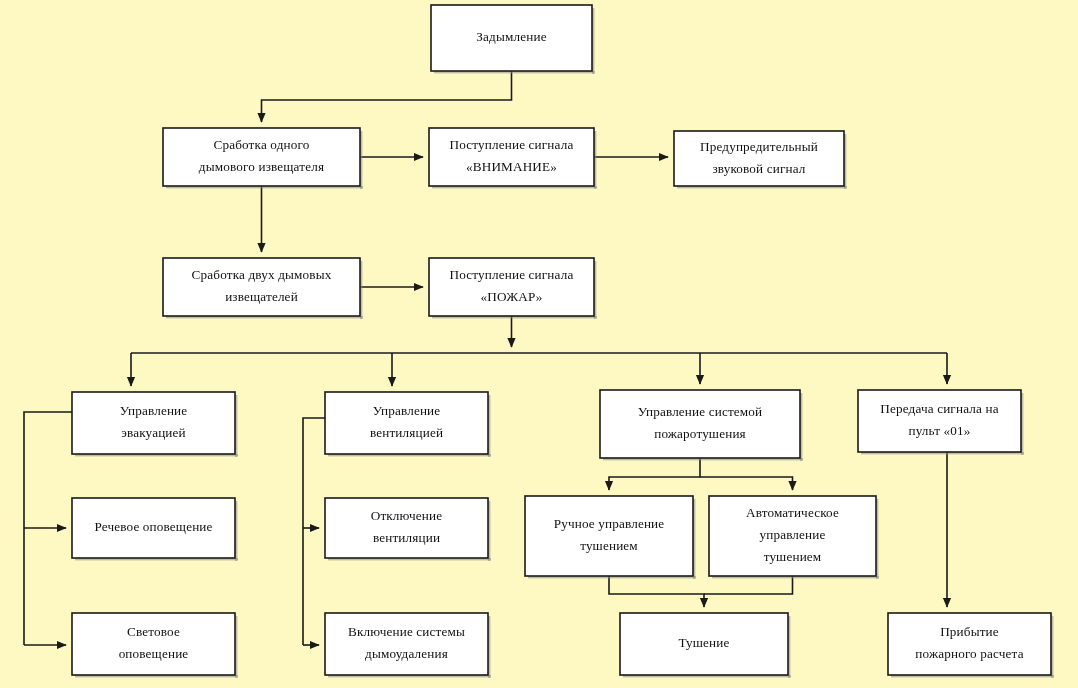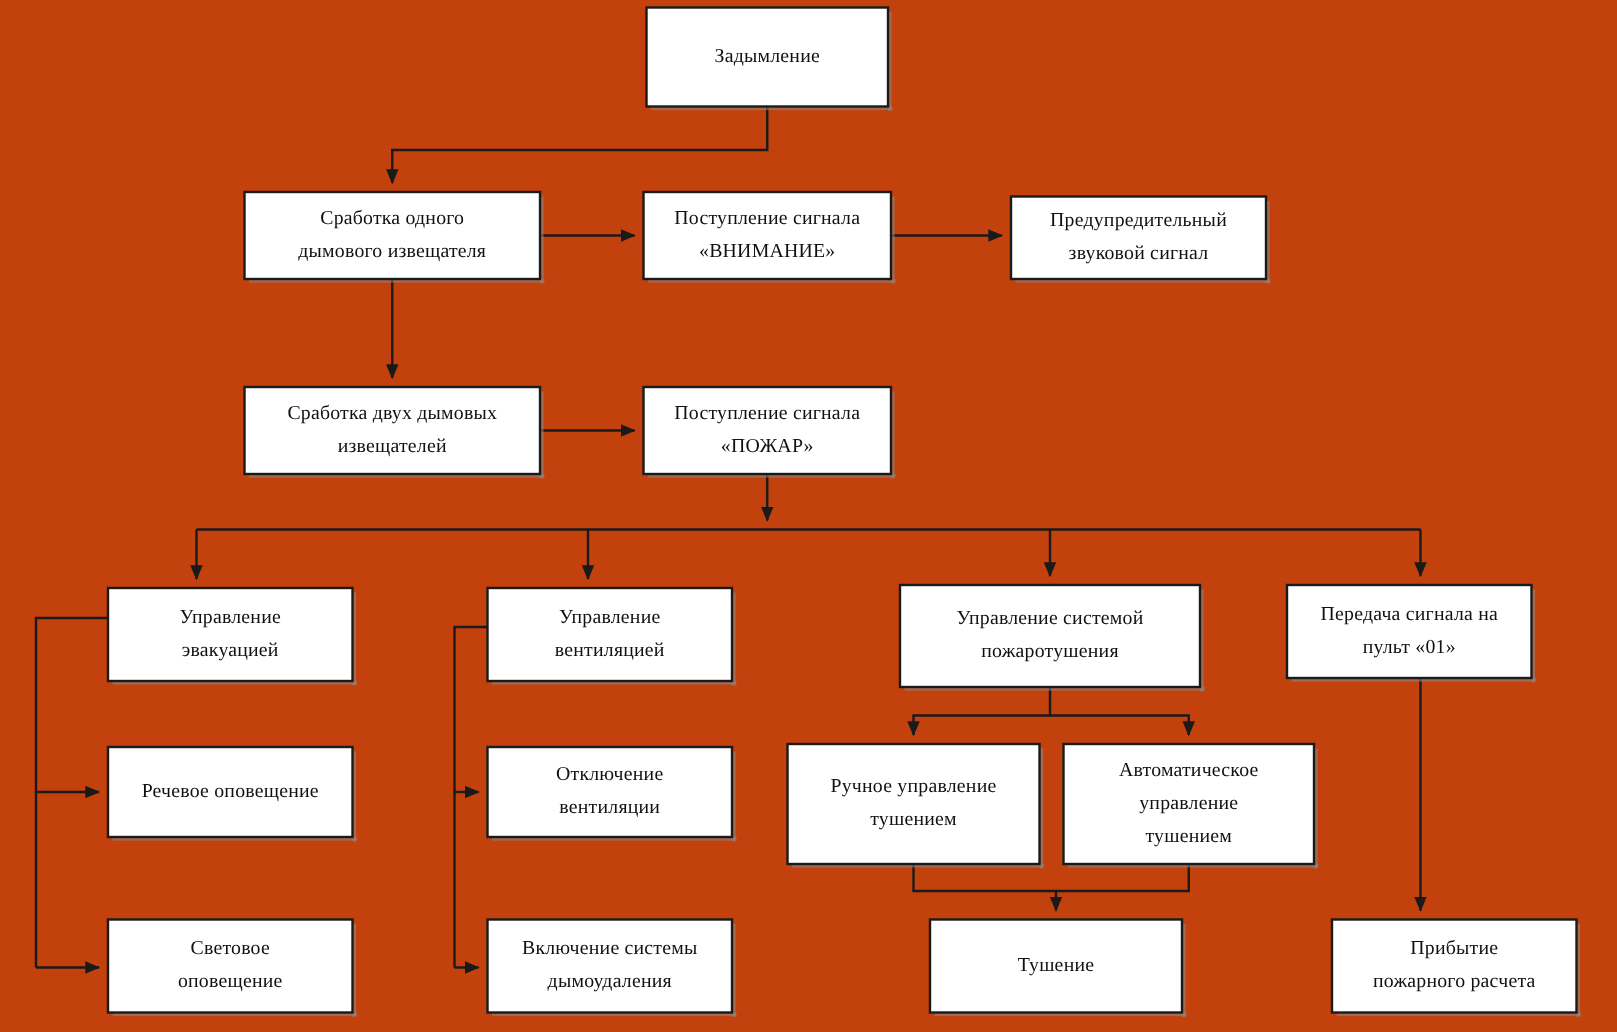--- a/index.html
+++ b/index.html
@@ -10,21 +10,21 @@
   body {
     width: 1078px;
     height: 688px;
     font-family: "Liberation Serif", "DejaVu Serif", serif;
     overflow: hidden;
   }
   #diagram-root {
     position: relative;
     width: 1078px;
     height: 688px;
-    background: #c2410c;
+    background: #fef9c3;
   }
   svg#flow-svg {
     position: absolute;
     top: 0;
     left: 0;
     width: 1078px;
     height: 688px;
     display: block;
   }
   .node-rect {

